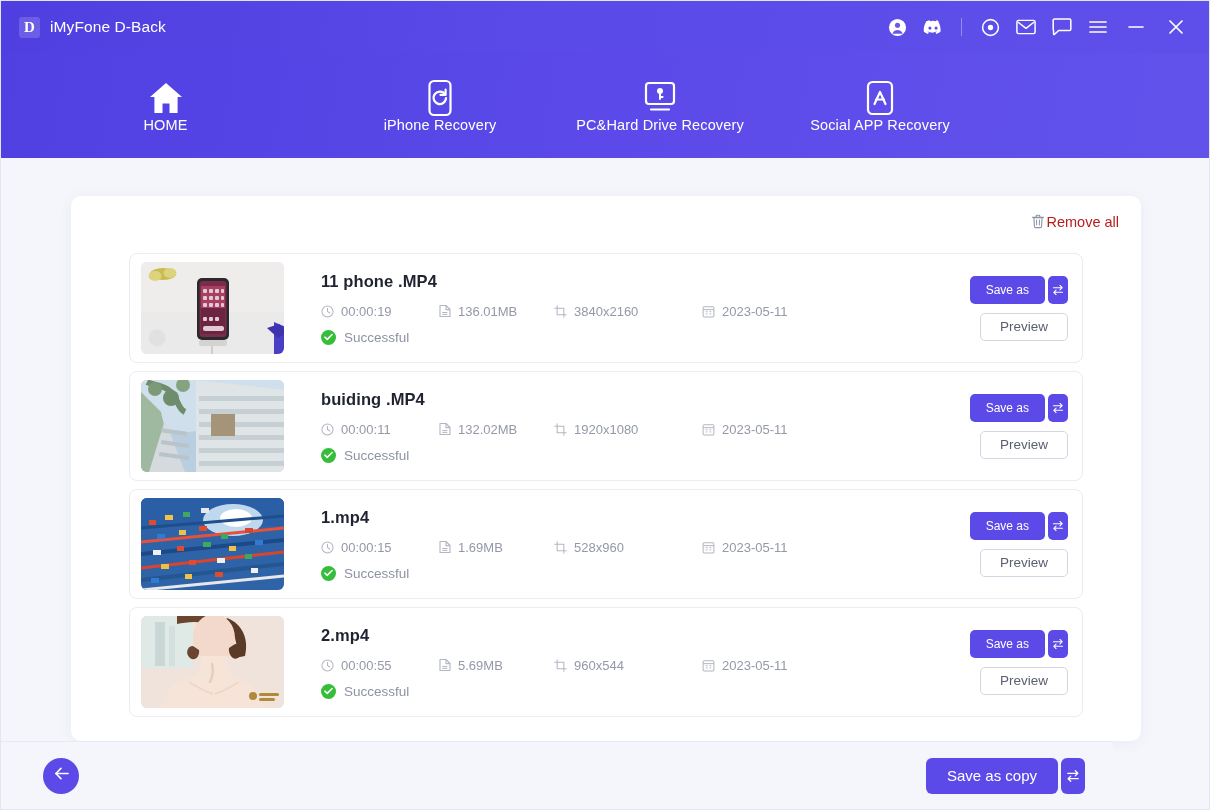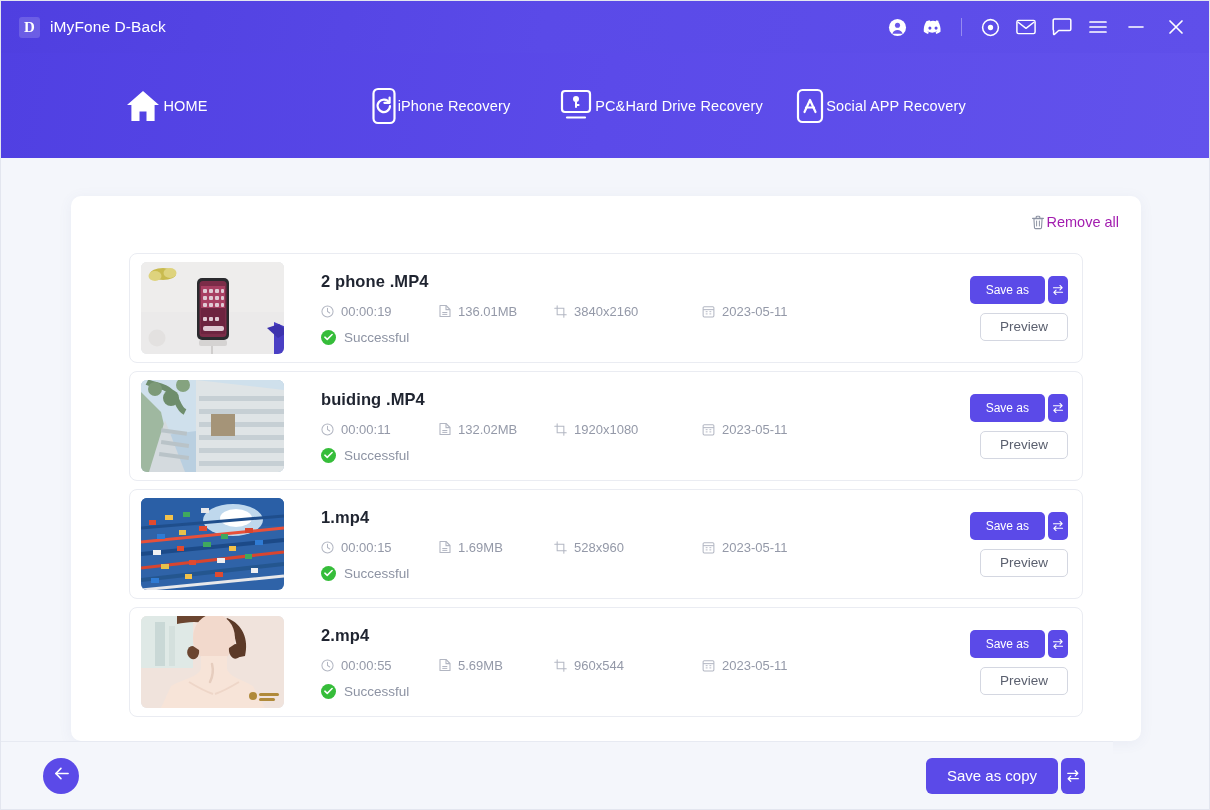--- a/index.html
+++ b/index.html
@@ -83,20 +83,21 @@
     top: 52px; left: 0;
     width: 1210px;
     height: 105px;
     background: linear-gradient(100deg, #5040e2 0%, #5b4ae9 50%, #6252ec 100%);
     display: flex;
     align-items: stretch;
   }
   .nav-item {
     width: 220px;
     display: flex;
+    flex-direction: column;
     align-items: center;
     justify-content: center;
     gap: 0;
     color: #ffffff;
     position: relative;
   }
   .nav-item.first { width: 329px; }
   .nav-item.active {
     background: rgba(255,255,255,0.10);
     border-left: 1px solid rgba(255,255,255,0.22);
@@ -124,23 +125,22 @@
     background: #ffffff;
     border-radius: 10px;
     box-shadow: 0 2px 14px rgba(90,100,150,0.07);
   }
 
   .remove-all {
     position: absolute;
     top: 18px;
     right: 22px;
     display: flex;
-    align-items: center;
     gap: 1px;
-    color: #a21caf;
+    color: #b91c1c;
     font-size: 14.5px;
   }
   .remove-all svg { display: block; }
 
   .file-list {
     position: absolute;
     top: 57px;
     left: 58px;
     right: 58px;
     bottom: 14px;
@@ -472,21 +472,21 @@
               <rect x="62" y="55" width="4" height="4" rx="1"></rect>
                 <rect x="68" y="55" width="4" height="4" rx="1"></rect>
               <rect x="74" y="55" width="4" height="4" rx="1"></rect>
               <rect x="62" y="64" width="21" height="5" rx="2"></rect>
             </g>
             <rect x="58" y="78" width="28" height="6" rx="2" fill="#d5d3d2"></rect>
             <rect x="70" y="84" width="2" height="8" fill="#d0cecd"></rect>
           </svg>
         </div>
         <div class="info">
-          <div class="file-name">2 phone .MP4</div>
+          <div class="file-name">11 phone .MP4</div>
           <div class="meta-row">
             <div class="meta m1">
               <span>
                 <svg width="13" height="13" viewBox="0 0 14 14">
                     <circle cx="7" cy="7" r="6" fill="none" stroke="#b2b6c2" stroke-width="1.1"></circle>
                     <path d="M7 3.6V7l2.4 1.6" stroke="#b2b6c2" stroke-width="1.1" stroke-linecap="round" fill="none"></path>
                   </svg>
               </span>
               <span>00:00:19</span>
             </div>

